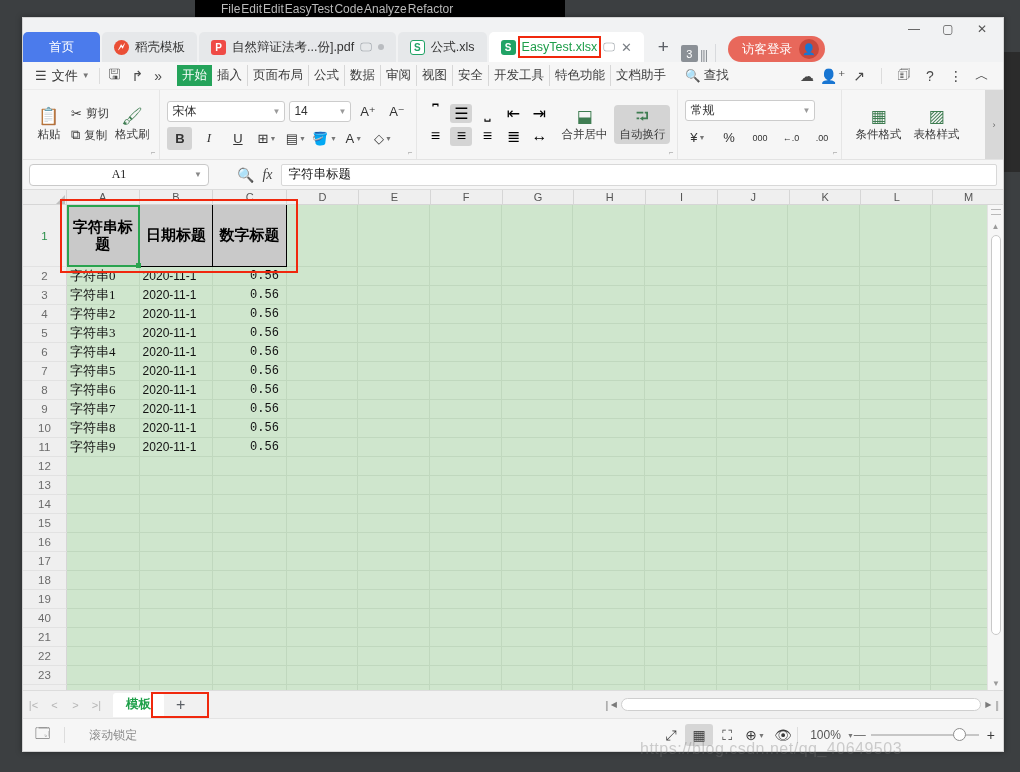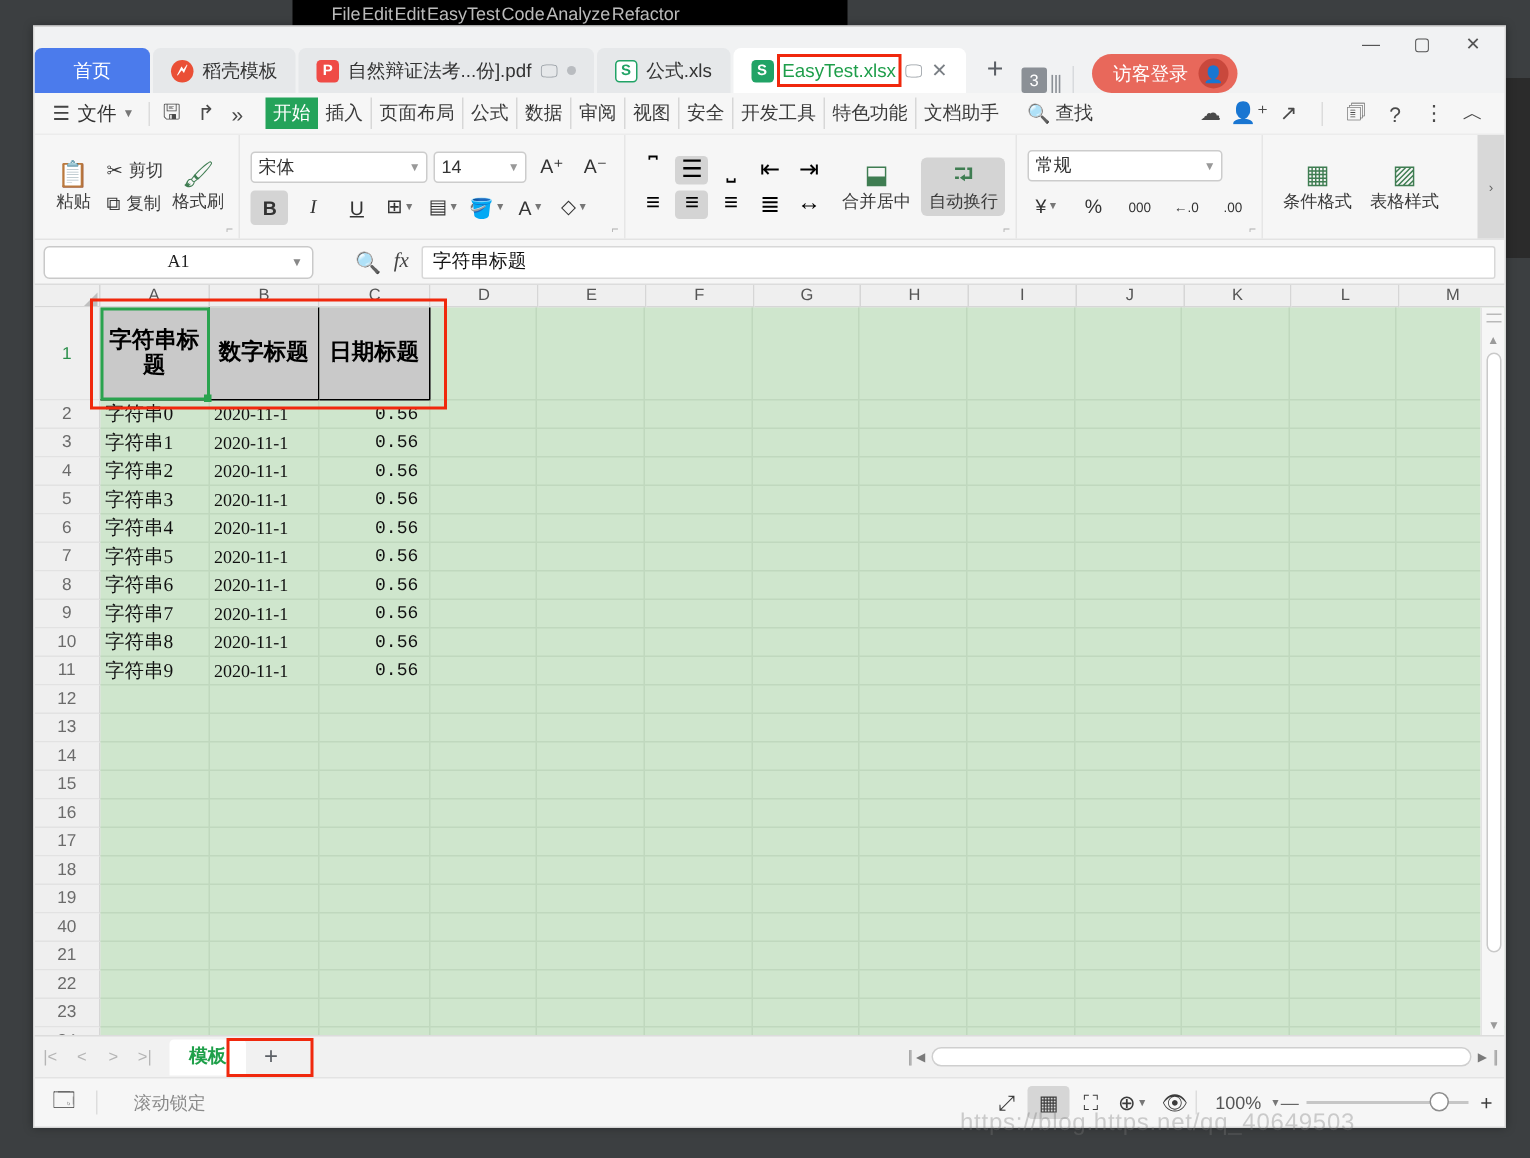--- a/index.html
+++ b/index.html
@@ -122,21 +122,21 @@
   #rowhdr{position:absolute;left:0;top:15px;width:44px;background:#efefef;}
   .rh{height:19px;border-right:1px solid #d6d6d6;border-bottom:1px solid #e2e2e2;font-size:11.5px;color:#6b6b6b;display:flex;align-items:center;justify-content:center;background:#efefef;}
   .rh.r1{height:62px;color:#2a8f4a;}
   #cells{position:absolute;left:44px;top:15px;right:0;bottom:0;background:#cfe6cd;}
   .crow{display:flex;height:19px;}
   .crow.r1{height:62px;}
   .cell{border-right:1px solid #c0d8be;border-bottom:1px solid #c0d8be;font-size:12.5px;color:#111;display:flex;align-items:center;padding:0 3px;font-family:"Liberation Serif",serif;overflow:hidden;white-space:nowrap;}
   .cell.hdr{background:#c9c9c9;color:#000;font-weight:bold;font-size:15px;justify-content:center;text-align:center;line-height:1.12;white-space:normal;border-right:1px solid #000;border-bottom:1px solid #000;font-family:"Liberation Serif",serif;}
   .cell.hdr.first{border-left:0;}
   .cell.num{justify-content:flex-end;padding-right:7px;font-family:"Liberation Mono",monospace;font-size:12px;}
-  .cell.date{font-family:Liberation Serif, serif;font-size:12px;}
+  .cell.date{font-family:Liberation Sans, sans-serif;font-size:12px;}
   .cell.str{font-size:13px;}
   #selbox{position:absolute;left:44px;top:15px;width:73px;height:62px;border:2px solid #2aa34f;pointer-events:none;}
   #selhandle{position:absolute;right:-3px;bottom:-3px;width:5px;height:5px;background:#2aa34f;}
   #hdr-redbox{position:absolute;left:37px;top:9px;width:238px;height:74px;border:2.5px solid #f0280d;pointer-events:none;}
   #vscroll{position:absolute;right:0;top:15px;width:16px;bottom:0;background:#f6f6f6;border-left:1px solid #e3e3e3;}
   #vscroll .sarrow{height:14px;color:#9a9a9a;font-size:8px;display:flex;align-items:center;justify-content:center;}
   #vthumb{position:absolute;left:3px;top:30px;width:10px;height:400px;background:#fff;border:1px solid #c9c9c9;border-radius:5px;}
   #vs-grip{position:absolute;left:3px;top:4px;width:10px;height:6px;border-top:1px solid #b9b9b9;border-bottom:1px solid #b9b9b9;}
 
   
@@ -444,22 +444,22 @@
       <div class="rh">22</div>
       <div class="rh">23</div>
       <div class="rh">24</div>
 
     </div>
 
     <div id="cells">
 
       <div class="crow r1">
         <div class="cell hdr first" style="width:73px">字符串标题</div>
+        <div class="cell hdr" style="width:74px">日期标题</div>
         <div class="cell hdr" style="width:74px">数字标题</div>
-        <div class="cell hdr" style="width:74px">日期标题</div>
         <div class="cell" style="width:72px"></div>
         <div class="cell" style="width:72px"></div>
         <div class="cell" style="width:72px"></div>
         <div class="cell" style="width:72px"></div>
         <div class="cell" style="width:72px"></div>
         <div class="cell" style="width:72px"></div>
         <div class="cell" style="width:72px"></div>
         <div class="cell" style="width:72px"></div>
         <div class="cell" style="width:72px"></div>
         <div class="cell" style="width:72px"></div>
@@ -862,13 +862,13 @@
       <span class="tiny-ar">▼</span>
       <span id="zoomminus">—</span>
       <div id="zoomtrack">
           <span id="zoomknob"></span>
         </div>
       <span id="zoomplus">+</span>
     </div>
   </div>
 </div>
 
-<div id="watermark">https://blog.https.net/qq_40649503</div>
+<div id="watermark">https://blog.csdn.net/qq_40649503</div>
 
 </body></html>

